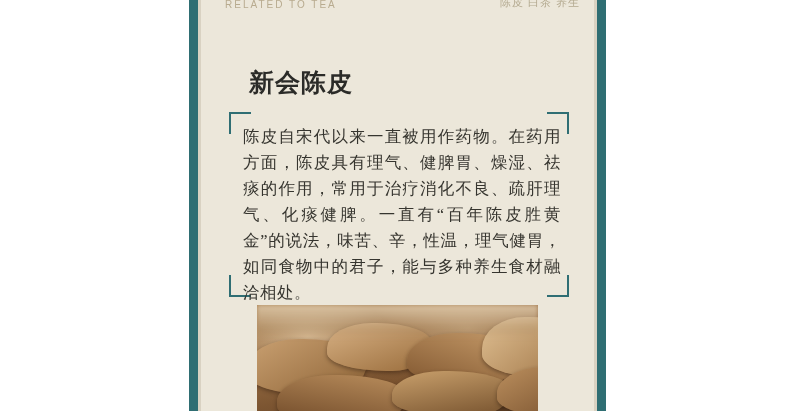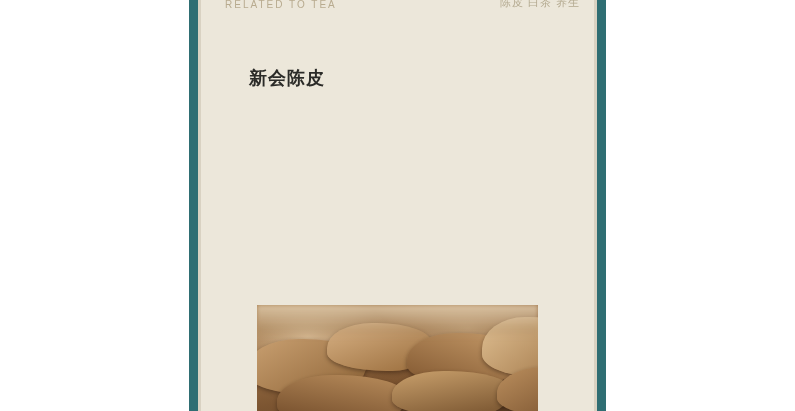--- a/index.html
+++ b/index.html
@@ -92,21 +92,21 @@
     font-weight: bold;
     color: #2d6b71;
     letter-spacing: 1px;
     font-family: "Liberation Sans", sans-serif;
   }
 
   .subtitle {
     position: absolute;
     left: 48px;
     top: 66px;
-    font-size: 18px;
+    font-size: 25px;
     font-weight: bold;
     color: #2b2b28;
     letter-spacing: 1px;
   }
 
   
   .body-frame {
     position: absolute;
     left: 28px;
     top: 112px;
@@ -185,20 +185,27 @@
     <div class="inner">
 
       <div class="eyebrow-row">
         <span class="eyebrow">RELATED TO TEA</span>
         <span class="eyebrow-cn">陈皮 白茶 养生</span>
       </div>
 
 
       <div class="subtitle">新会陈皮</div>
 
+      <div class="body-frame">
+        <span class="corner tl"></span>
+        <span class="corner tr"></span>
+        <span class="corner bl"></span>
+        <span class="corner br"></span>
+        <div class="body-text">陈皮自宋代以来一直被用作药物。在药用方面，陈皮具有理气、健脾胃、燥湿、祛痰的作用，常用于治疗消化不良、疏肝理气、化痰健脾。一直有“百年陈皮胜黄金”的说法，味苦、辛，性温，理气健胃，如同食物中的君子，能与多种养生食材融洽相处。</div>
+      </div>
 
       <div class="photo">
         <div class="photo-bg"></div>
 
         <div class="chip" style="left:-10px; top:34px; width:120px; height:56px; background:linear-gradient(150deg,#caa172,#8d6336);"></div>
         <div class="chip" style="left:70px; top:18px; width:105px; height:48px; background:linear-gradient(160deg,#d8b285,#9a6d3c);"></div>
         <div class="chip" style="left:150px; top:28px; width:115px; height:52px; background:linear-gradient(200deg,#c79c6a,#80562f);"></div>
         <div class="chip" style="left:225px; top:12px; width:100px; height:60px; background:linear-gradient(140deg,#e0c093,#9d7243);"></div>
         <div class="chip" style="left:20px; top:70px; width:130px; height:50px; background:linear-gradient(190deg,#b98d5c,#6e4827);"></div>
         <div class="chip" style="left:135px; top:66px; width:120px; height:46px; background:linear-gradient(170deg,#c9a06c,#74502c);"></div>

